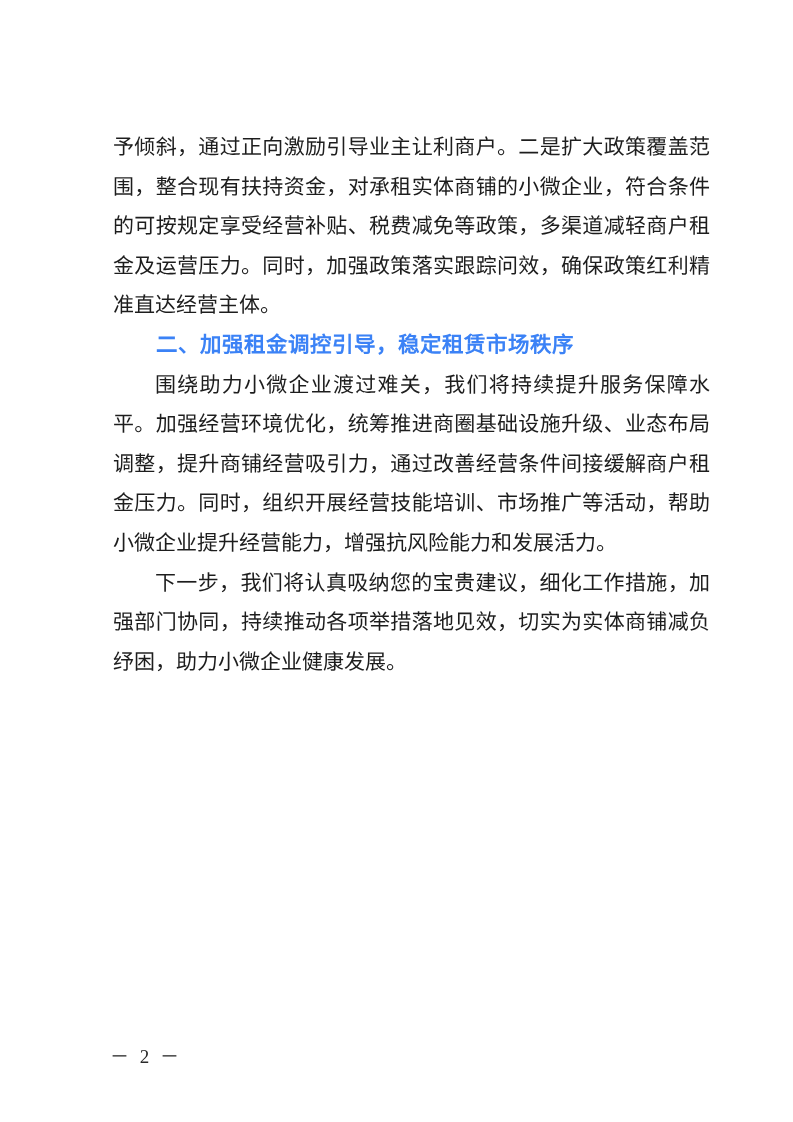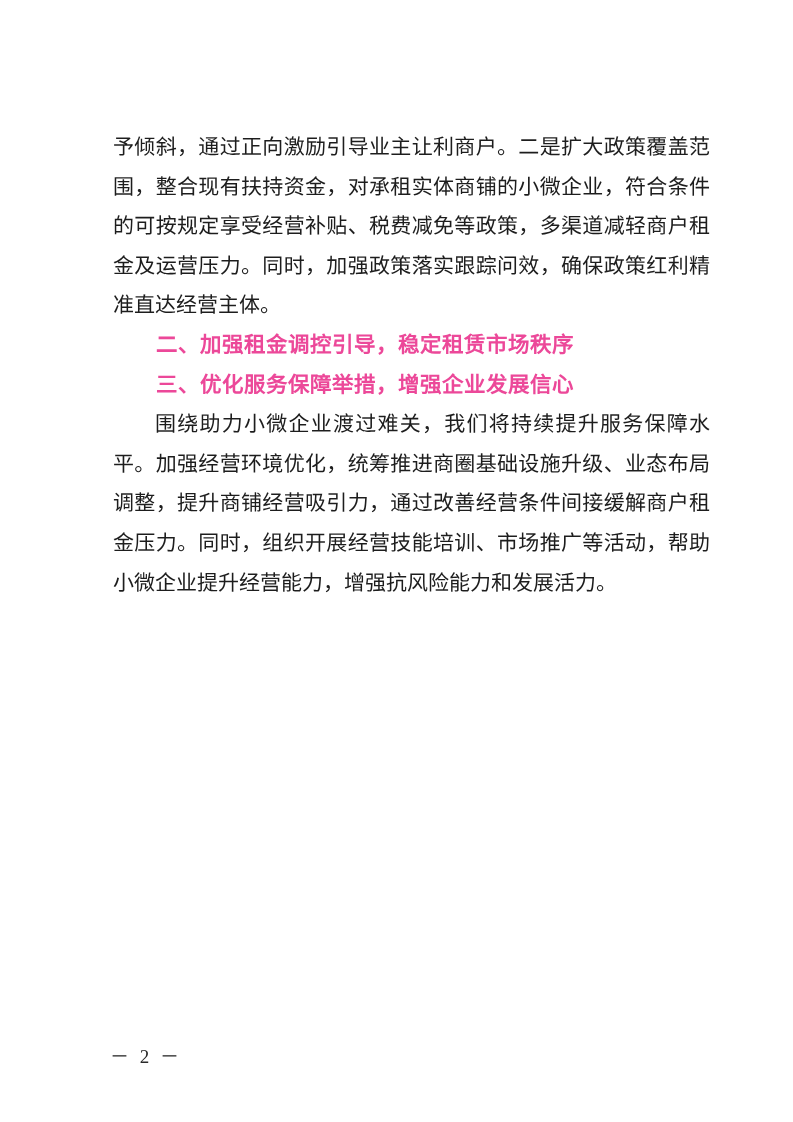--- a/index.html
+++ b/index.html
@@ -42,21 +42,21 @@
     text-indent: 0;
   }
   .doc-heading {
     margin: 0;
     padding: 0;
     font-size: 21.5px;
     line-height: 39.6px;
     font-weight: 700;
     text-indent: 2em;
     text-align: left;
-    color: #ec4899;
+    color: #3b82f6;
     font-family: "Liberation Sans", sans-serif;
     letter-spacing: 0.5px;
   }
   .page-number {
     position: absolute;
     left: 110px;
     top: 1044px;
     font-size: 19px;
     line-height: 26px;
     color: #2a2a2a;
@@ -69,23 +69,23 @@
 
 <div class="sheet">
 
   <div class="doc-content">
 
     <p class="doc-paragraph no-indent">予倾斜，通过正向激励引导业主让利商户。二是扩大政策覆盖范围，整合现有扶持资金，对承租实体商铺的小微企业，符合条件的可按规定享受经营补贴、税费减免等政策，多渠道减轻商户租金及运营压力。同时，加强政策落实跟踪问效，确保政策红利精准直达经营主体。</p>
 
     <h3 class="doc-heading">二、加强租金调控引导，稳定租赁市场秩序</h3>
 
 
-    <h3 class="doc-heading">三、优化服务保障举措，增强企业发展信心</h3>
 
     <p class="doc-paragraph">围绕助力小微企业渡过难关，我们将持续提升服务保障水平。加强经营环境优化，统筹推进商圈基础设施升级、业态布局调整，提升商铺经营吸引力，通过改善经营条件间接缓解商户租金压力。同时，组织开展经营技能培训、市场推广等活动，帮助小微企业提升经营能力，增强抗风险能力和发展活力。</p>
 
+    <p class="doc-paragraph">下一步，我们将认真吸纳您的宝贵建议，细化工作措施，加强部门协同，持续推动各项举措落地见效，切实为实体商铺减负纾困，助力小微企业健康发展。</p>
 
 
   </div>
 
   <div class="page-number">－ 2 －</div>
 
 </div>
 
 </body></html>

